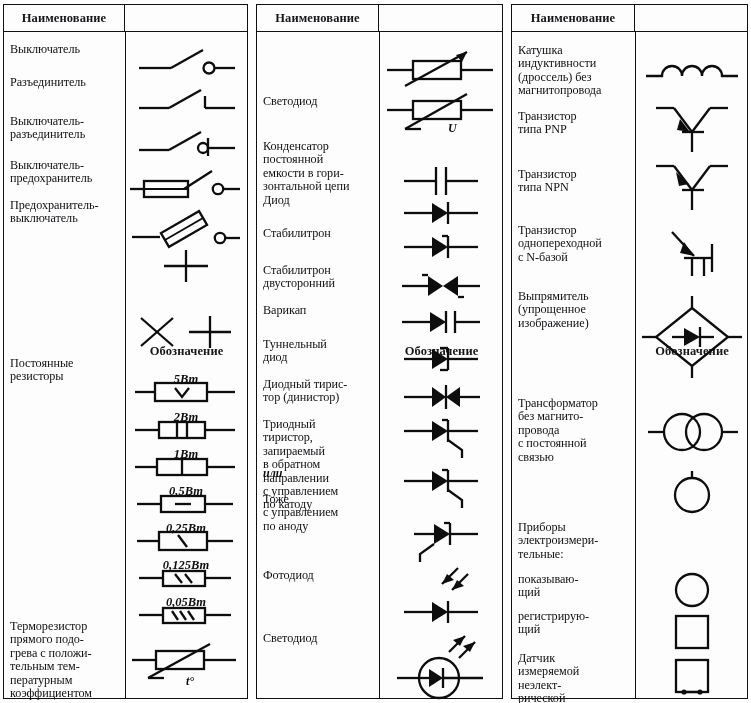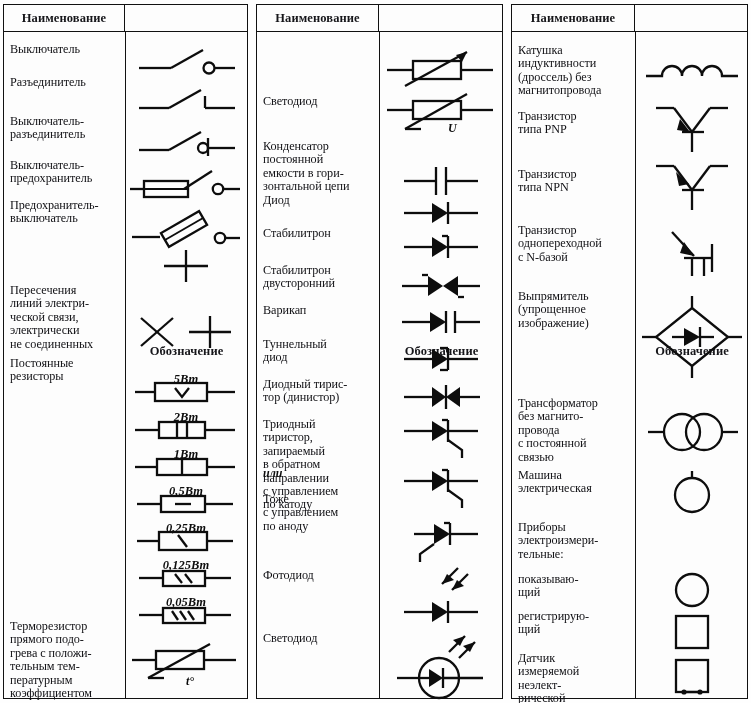--- a/index.html
+++ b/index.html
@@ -135,25 +135,20 @@
       <div class="divider"></div>
 
       <div class="rowlabel" style="top:11px">Выключатель</div>
       <div class="rowlabel" style="top:44px">Разъединитель</div>
       <div class="rowlabel" style="top:83px">Выключатель-
 разъединитель</div>
       <div class="rowlabel" style="top:127px">Выключатель-
 предохранитель</div>
       <div class="rowlabel" style="top:167px">Предохранитель-
 выключатель</div>
-      <div class="rowlabel" style="top:252px">Пересечения
-линий электри-
-ческой связи,
-электрически
-не соединенных</div>
       <div class="rowlabel" style="top:325px">Постоянные
 резисторы</div>
       <div class="rowlabel" style="top:588px">Терморезистор
 прямого подо-
 грева с положи-
 тельным тем-
 пературным
 коэффициентом</div>
 
       <div class="sym" style="top:12px;height:32px">
@@ -516,22 +511,20 @@
 однопереходной
 с N-базой</div>
       <div class="rowlabel" style="top:258px">Выпрямитель
 (упрощенное
 изображение)</div>
       <div class="rowlabel" style="top:365px">Трансформатор
 без магнито-
 провода
 с постоянной
 связью</div>
-      <div class="rowlabel" style="top:437px">Машина
-электрическая</div>
       <div class="rowlabel" style="top:489px">Приборы
 электроизмери-
 тельные:</div>
       <div class="rowlabel" style="top:541px">    показываю-
     щий</div>
       <div class="rowlabel" style="top:578px">    регистрирую-
     щий</div>
       <div class="rowlabel" style="top:620px">Датчик
 измеряемой
 неэлект-

